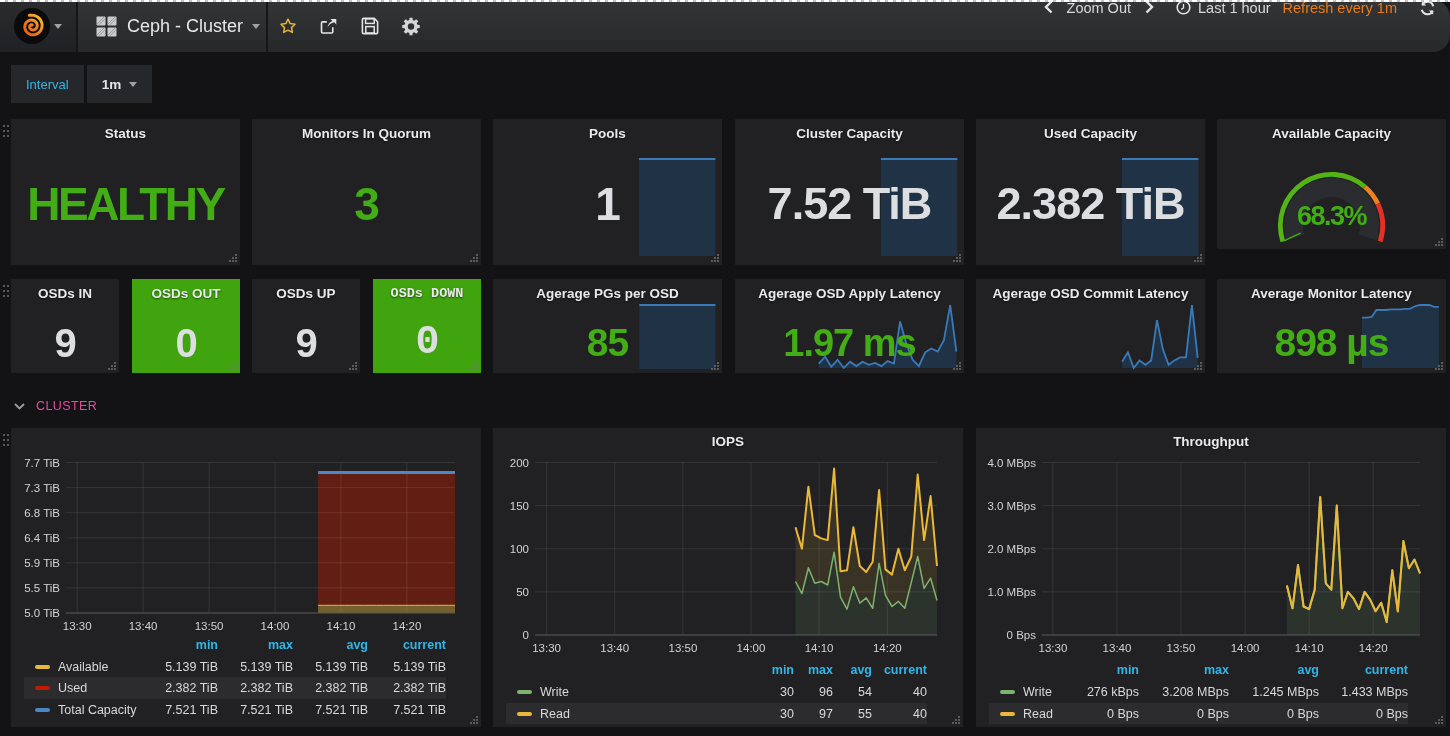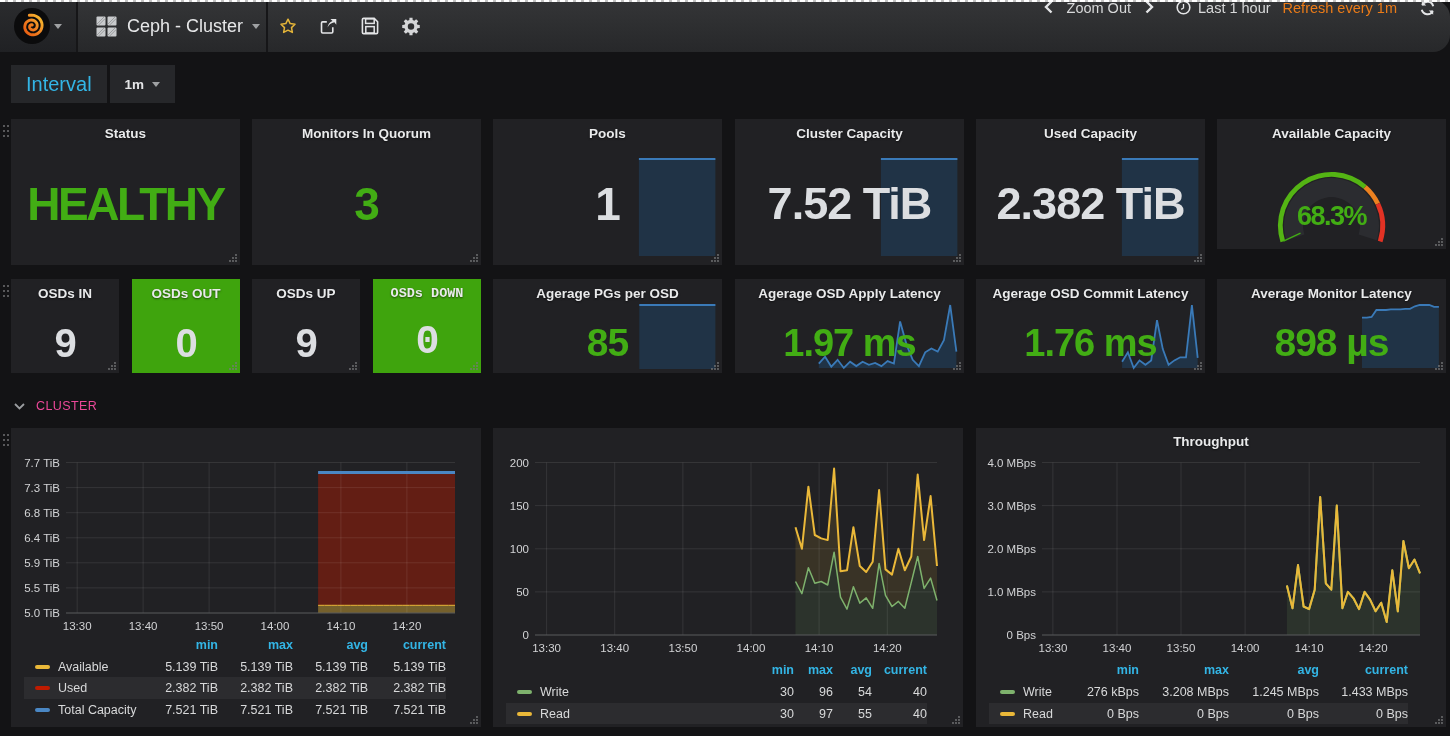--- a/index.html
+++ b/index.html
@@ -24,21 +24,21 @@
   .nav-icons { left:268px; display:flex; gap:23px; padding-left:11px; }
   .nav-icons .icon-btn { width:18px; height:18px; display:flex; align-items:center; justify-content:center; }
   .nav-right { position:absolute; right:14px; top:0; height:52px; display:flex; color:#d8d9da; font-size:14.5px; }
   .nav-right .zoomout { margin:0 14px; }
   .nav-right .timelabel { margin:0 4px 0 7px; }
   .nav-right .refresh-label { color:#eb7b18; margin:0 22px 0 8px; }
 
   
   .submenu { position:absolute; left:11px; top:65px; display:flex; z-index:20; }
   .sub-btn { height:38px; background:#26272a; display:flex; align-items:center; padding:0 15px; margin-right:3px; }
-  .interval-label { color:#33b5e5; font-size:20px; }
+  .interval-label { color:#33b5e5; font-size:13px; }
   .interval-value { color:#e3e4e6; font-size:13.5px; font-weight:bold; margin-right:8px; }
 
   
   .panel { position:absolute; background:#212124; }
   .panel.greenbg { background:#3fa40d; }
   .p-title { position:absolute; left:0; right:0; top:7px; text-align:center; color:#e9eaeb;
     font-size:13.5px; font-weight:bold; text-shadow:0 1px 2px rgba(0,0,0,.55); white-space:nowrap; z-index:3; }
   .p-value { position:absolute; left:0; right:0; text-align:center; font-weight:bold; z-index:4;
     letter-spacing:-1px; line-height:1; }
   .v-white { color:#dcdee1; }
@@ -376,21 +376,20 @@
         <circle cx="5" cy="8" r="0.9" fill="#77787a"></circle>
         <circle cx="2" cy="8" r="0.9" fill="#77787a"></circle>
       </svg>
     </div>
     <div class="panel" style="left: 976px; top: 279px; width: 229px; height: 94px;">
       <div class="p-title">Agerage OSD Commit Latency</div>
       <svg width="229" height="94" class="sparkline">
         <path d="M146.1 89 L146.1 82.7 L151.9 73.3 L157.7 89.0 L163.5 81.4 L169.4 85.8 L175.2 81.4 L181.0 41.1 L186.8 70.1 L192.6 85.8 L198.4 81.4 L204.2 78.3 L210.0 78.3 L215.9 26.0 L221.7 78.9 L221.7 89 Z" fill="rgba(31,120,193,0.22)" stroke="none"></path>
         <path d="M146.1 82.7 L151.9 73.3 L157.7 89.0 L163.5 81.4 L169.4 85.8 L175.2 81.4 L181.0 41.1 L186.8 70.1 L192.6 85.8 L198.4 81.4 L204.2 78.3 L210.0 78.3 L215.9 26.0 L221.7 78.9 " fill="none" stroke="#3a7ab8" stroke-width="1.8"></path>
       </svg>
-      <div class="p-value v-green" style="font-size: 38px; top: 44.785px;">1.76 ms</div>
       <svg width="10" height="10" class="corner">
         <circle cx="8" cy="2" r="0.9" fill="#77787a"></circle>
         <circle cx="8" cy="5" r="0.9" fill="#77787a"></circle>
         <circle cx="5" cy="5" r="0.9" fill="#77787a"></circle>
         <circle cx="8" cy="8" r="0.9" fill="#77787a"></circle>
         <circle cx="5" cy="8" r="0.9" fill="#77787a"></circle>
         <circle cx="2" cy="8" r="0.9" fill="#77787a"></circle>
       </svg>
     </div>
     <div class="panel" style="left: 1217px; top: 279px; width: 229px; height: 94px;">
@@ -496,20 +495,21 @@
       <svg width="10" height="10" class="corner">
         <circle cx="8" cy="2" r="0.9" fill="#77787a"></circle>
         <circle cx="8" cy="5" r="0.9" fill="#77787a"></circle>
         <circle cx="5" cy="5" r="0.9" fill="#77787a"></circle>
         <circle cx="8" cy="8" r="0.9" fill="#77787a"></circle>
         <circle cx="5" cy="8" r="0.9" fill="#77787a"></circle>
         <circle cx="2" cy="8" r="0.9" fill="#77787a"></circle>
       </svg>
     </div>
     <div class="panel" style="left: 493px; top: 428px; width: 470px; height: 299px;">
+      <div class="g-title">IOPS</div>
       <svg width="470" height="299" class="sparkline">
         <path d="M302.5 153.5 L308.9 165.6 L315.4 139.7 L321.8 155.3 L328.2 153.5 L334.7 157.0 L341.1 124.2 L347.5 169.1 L354.0 181.1 L360.4 158.7 L366.8 175.1 L373.2 169.9 L379.7 180.3 L386.1 135.4 L392.5 167.3 L399.0 178.5 L405.4 173.4 L411.8 180.3 L418.3 154.4 L424.7 128.5 L431.1 160.4 L437.6 150.1 L444.0 172.5 L444.0 207.0 L437.6 207.0 L431.1 207.0 L424.7 207.0 L418.3 207.0 L411.8 207.0 L405.4 207.0 L399.0 207.0 L392.5 207.0 L386.1 207.0 L379.7 207.0 L373.2 207.0 L366.8 207.0 L360.4 207.0 L354.0 207.0 L347.5 207.0 L341.1 207.0 L334.7 207.0 L328.2 207.0 L321.8 207.0 L315.4 207.0 L308.9 207.0 L302.5 207.0 Z" fill="#7eb26d" fill-opacity="0.12" stroke="none"></path>
         <path d="M302.5 99.2 L308.9 120.8 L315.4 58.7 L321.8 107.0 L328.2 110.4 L334.7 112.1 L341.1 40.5 L347.5 143.2 L354.0 142.3 L360.4 99.2 L366.8 138.0 L373.2 144.0 L379.7 133.7 L386.1 62.1 L392.5 141.4 L399.0 146.6 L405.4 120.8 L411.8 142.3 L418.3 128.5 L424.7 46.6 L431.1 112.1 L437.6 68.1 L444.0 138.0 L444.0 172.5 L437.6 150.1 L431.1 160.4 L424.7 128.5 L418.3 154.4 L411.8 180.3 L405.4 173.4 L399.0 178.5 L392.5 167.3 L386.1 135.4 L379.7 180.3 L373.2 169.9 L366.8 175.1 L360.4 158.7 L354.0 181.1 L347.5 169.1 L341.1 124.2 L334.7 157.0 L328.2 153.5 L321.8 155.3 L315.4 139.7 L308.9 165.6 L302.5 153.5 Z" fill="#eab839" fill-opacity="0.12" stroke="none"></path>
         <line x1="42" x2="444" y1="34.5" y2="34.5" stroke="rgba(255,255,255,0.09)" stroke-width="1"></line>
         <line x1="42" x2="444" y1="77.6" y2="77.6" stroke="rgba(255,255,255,0.09)" stroke-width="1"></line>
         <line x1="42" x2="444" y1="120.8" y2="120.8" stroke="rgba(255,255,255,0.09)" stroke-width="1"></line>
         <line x1="42" x2="444" y1="163.9" y2="163.9" stroke="rgba(255,255,255,0.09)" stroke-width="1"></line>
         <line x1="42" x2="444" y1="207.0" y2="207.0" stroke="rgba(255,255,255,0.09)" stroke-width="1"></line>
         <line x1="53.6" x2="53.6" y1="34.5" y2="207" stroke="rgba(255,255,255,0.09)" stroke-width="1"></line>
         <line x1="121.7" x2="121.7" y1="34.5" y2="207" stroke="rgba(255,255,255,0.09)" stroke-width="1"></line>

